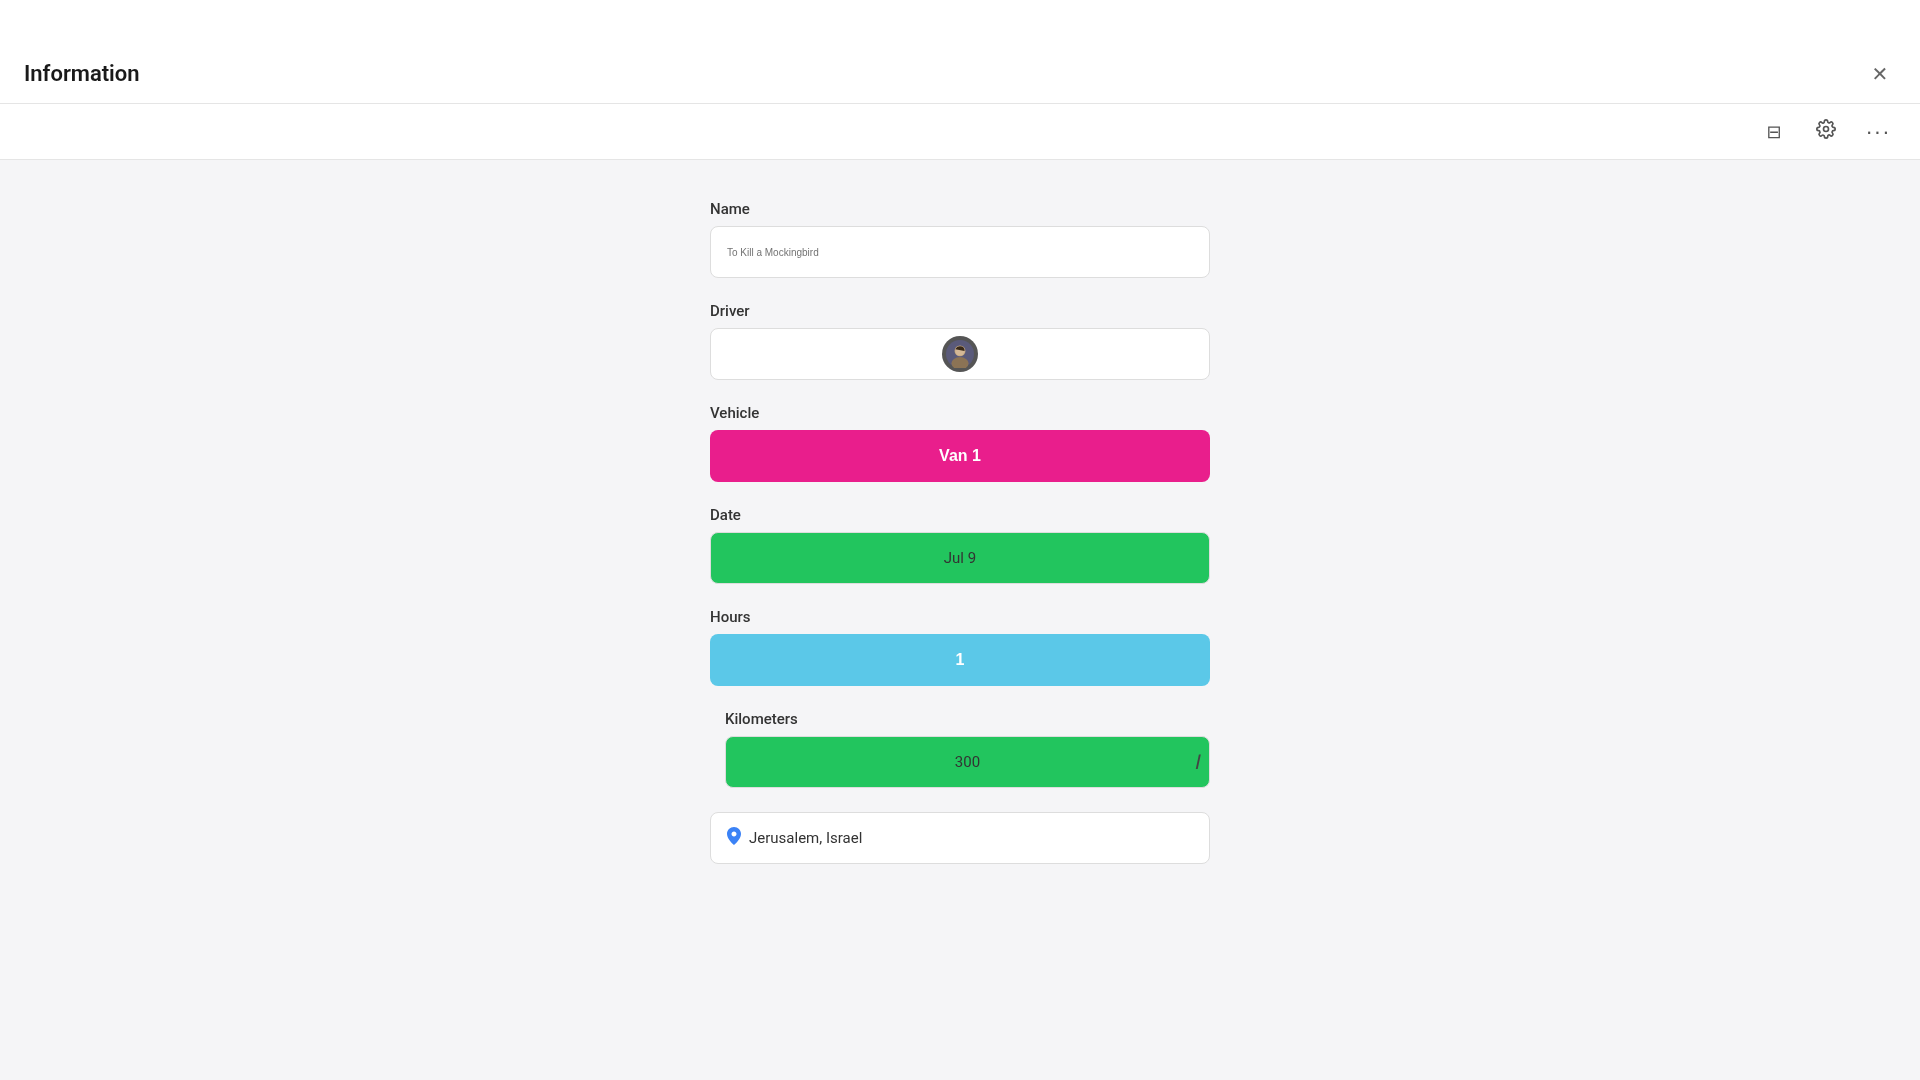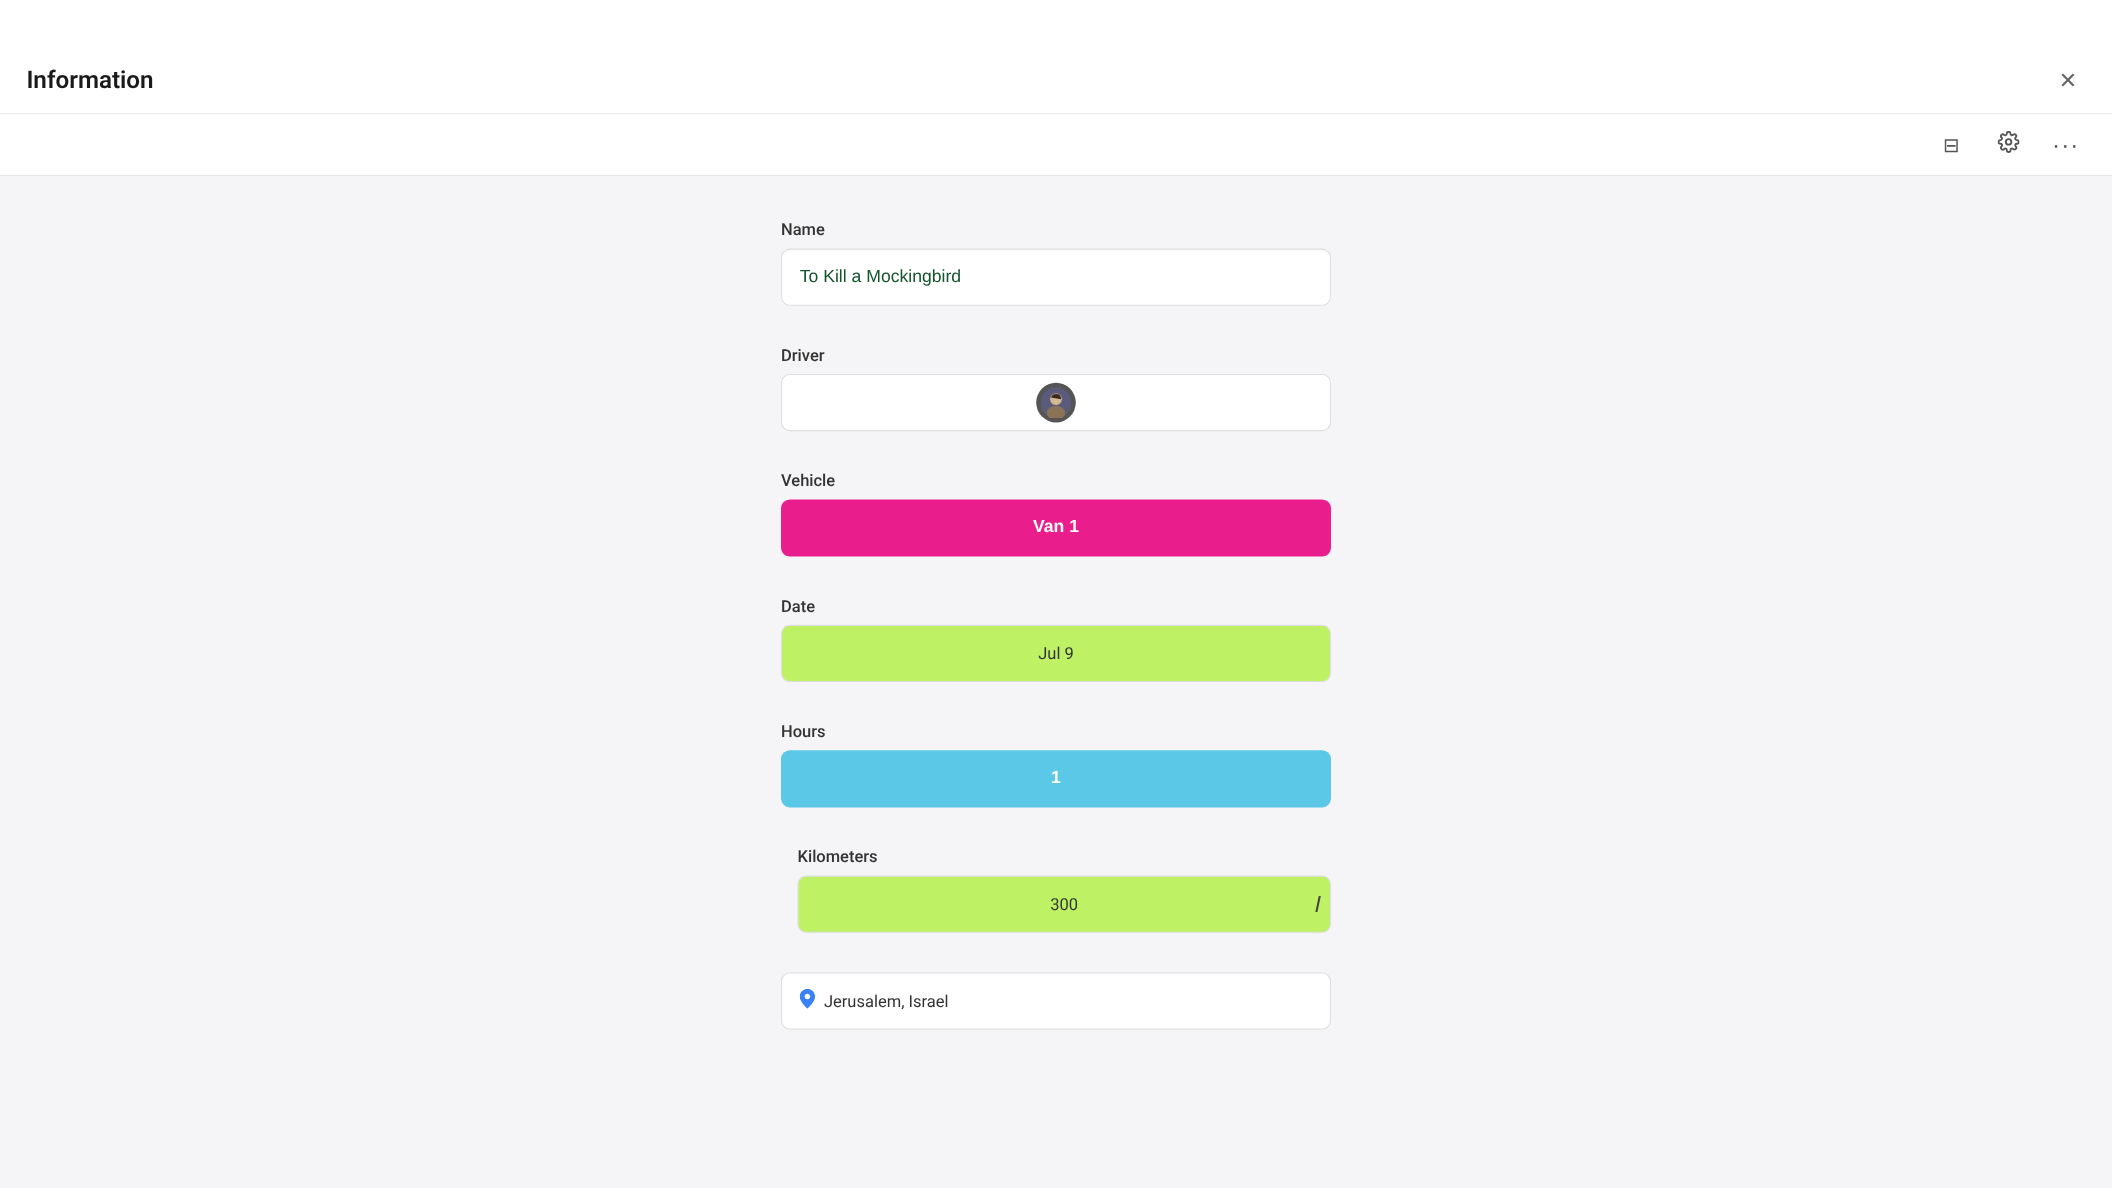--- a/index.html
+++ b/index.html
@@ -86,62 +86,62 @@
       background: #f5f5f7;
       display: flex;
       justify-content: center;
       padding: 40px 0 60px 0;
     }
 
     .form-container {
       width: 500px;
       display: flex;
       flex-direction: column;
-      gap: 12px;
+      gap: 0;
     }
 
     .field-group {
       margin-bottom: 24px;
     }
 
     .field-label {
       font-size: 15px;
       font-weight: 500;
       color: #333;
       margin-bottom: 8px;
       display: block;
     }
 
     .field-input {
       width: 100%;
       height: 52px;
       border: 1px solid #ddd;
       border-radius: 8px;
-      background: #bef264;
+      background: #22c55e;
       padding: 0 16px;
       font-size: 15px;
       color: #333;
       display: flex;
       align-items: center;
     }
 
     .field-input.centered {
       justify-content: center;
       text-align: center;
     }
 
     .field-input-text {
       width: 100%;
       height: 52px;
       border: 1px solid #ddd;
       border-radius: 8px;
       background: #ffffff;
       padding: 0 16px;
-      font-size: 16px;
-      color: #14532d;
+      font-size: 10px;
+      color: #737373;
       outline: none;
     }
 
     .vehicle-btn {
       width: 100%;
       height: 52px;
       background: #e91e8c;
       border: none;
       border-radius: 8px;
       color: #ffffff;

